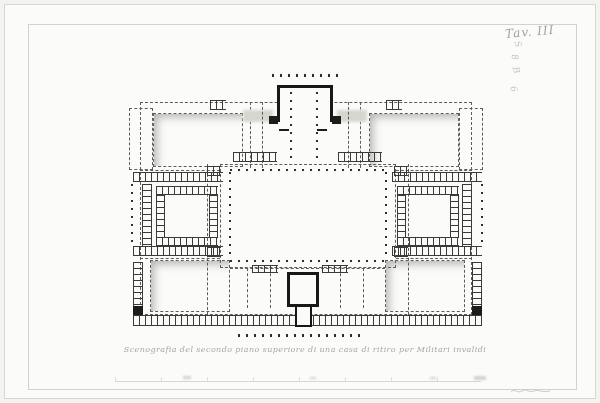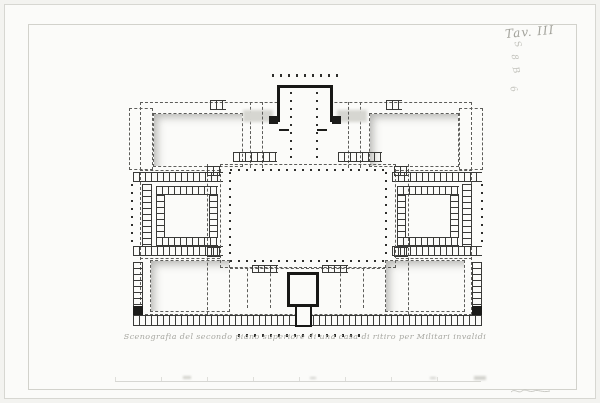--- a/index.html
+++ b/index.html
@@ -28,21 +28,21 @@
   .smudge{background:#d3d3ce;filter:blur(1px);}
   
   #plate-number{position:absolute;left:505px;top:24px;width:70px;
     font-style:italic;font-size:12px;color:#93938b;transform:rotate(-5deg);
     letter-spacing:1px;opacity:.85;}
   .pencil-mark{position:absolute;font-style:italic;font-size:9px;color:#adada5;opacity:.7;}
   .pm1{left:515px;top:39px;transform:rotate(72deg);}
   .pm2{left:512px;top:52px;transform:rotate(80deg);}
   .pm3{left:513px;top:65px;transform:rotate(76deg);}
   .pm4{left:511px;top:84px;transform:rotate(70deg);}
-  #caption{position:absolute;left:110px;top:332px;width:390px;text-align:center;
+  #caption{position:absolute;left:110px;top:345px;width:390px;text-align:center;
     font-style:italic;font-size:8px;color:#a9a9a3;letter-spacing:.4px;
     transform:scaleY(.95);white-space:nowrap;}
   #scale-bar{position:absolute;left:115px;top:377px;width:366px;height:4px;
     border-bottom:1px solid #cfcfca;opacity:.8;
     background:repeating-linear-gradient(90deg,#d8d8d3 0 1px,transparent 1px 46px);}
   #signature{position:absolute;left:510px;top:386px;}
 </style>
 </head>
 <body>
 

